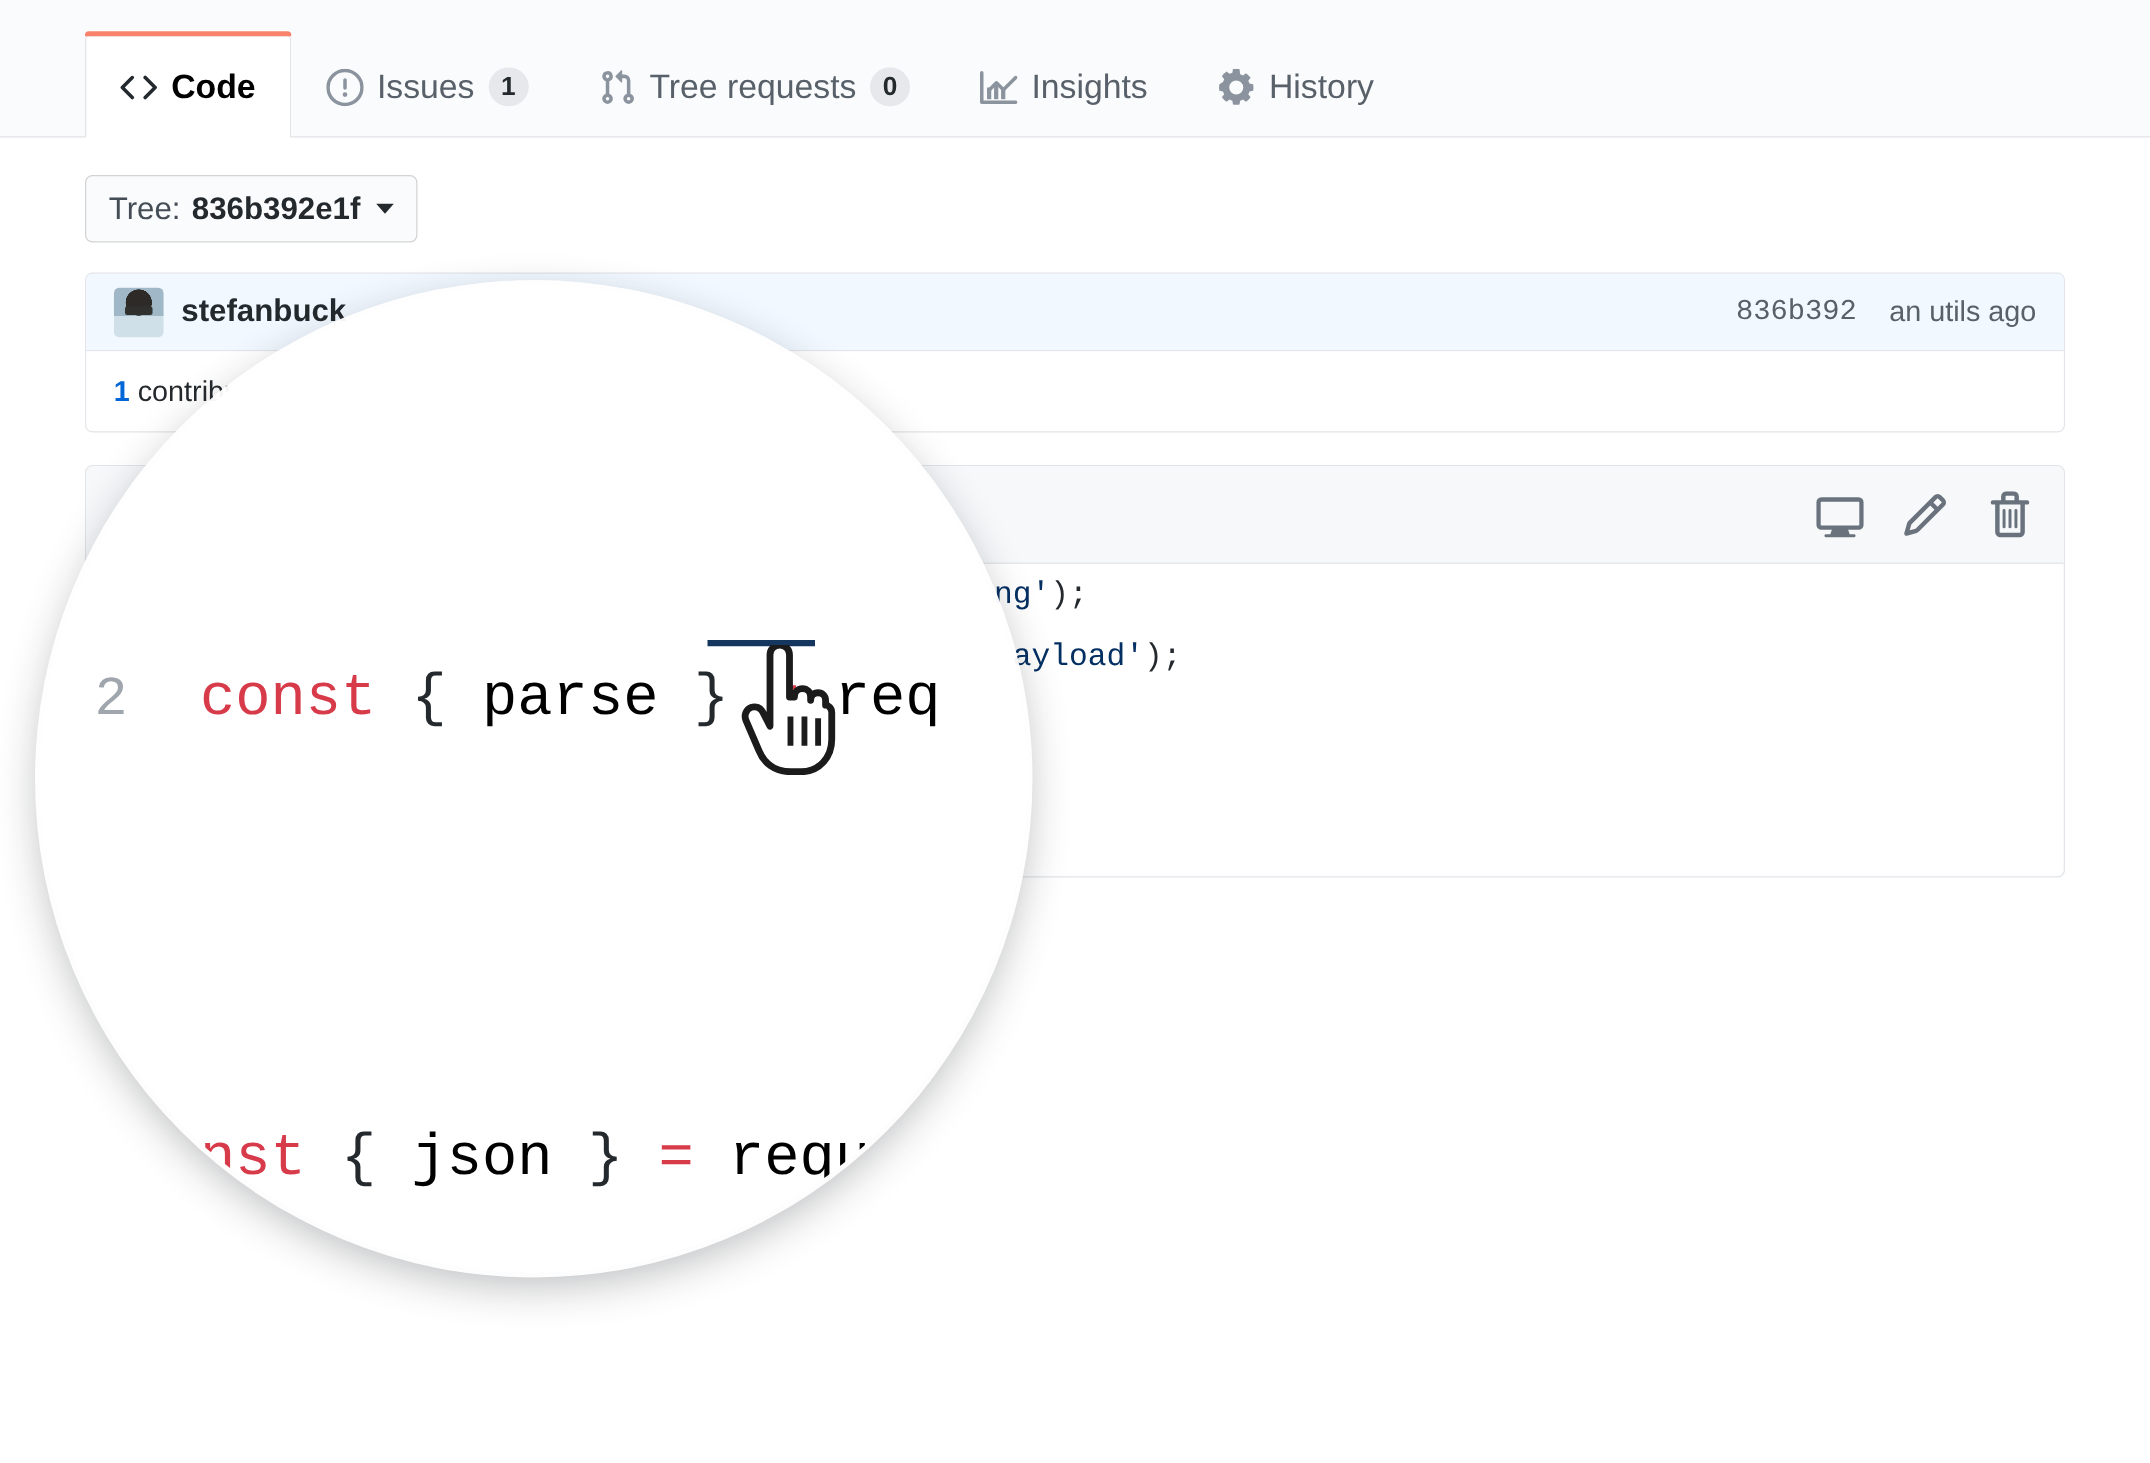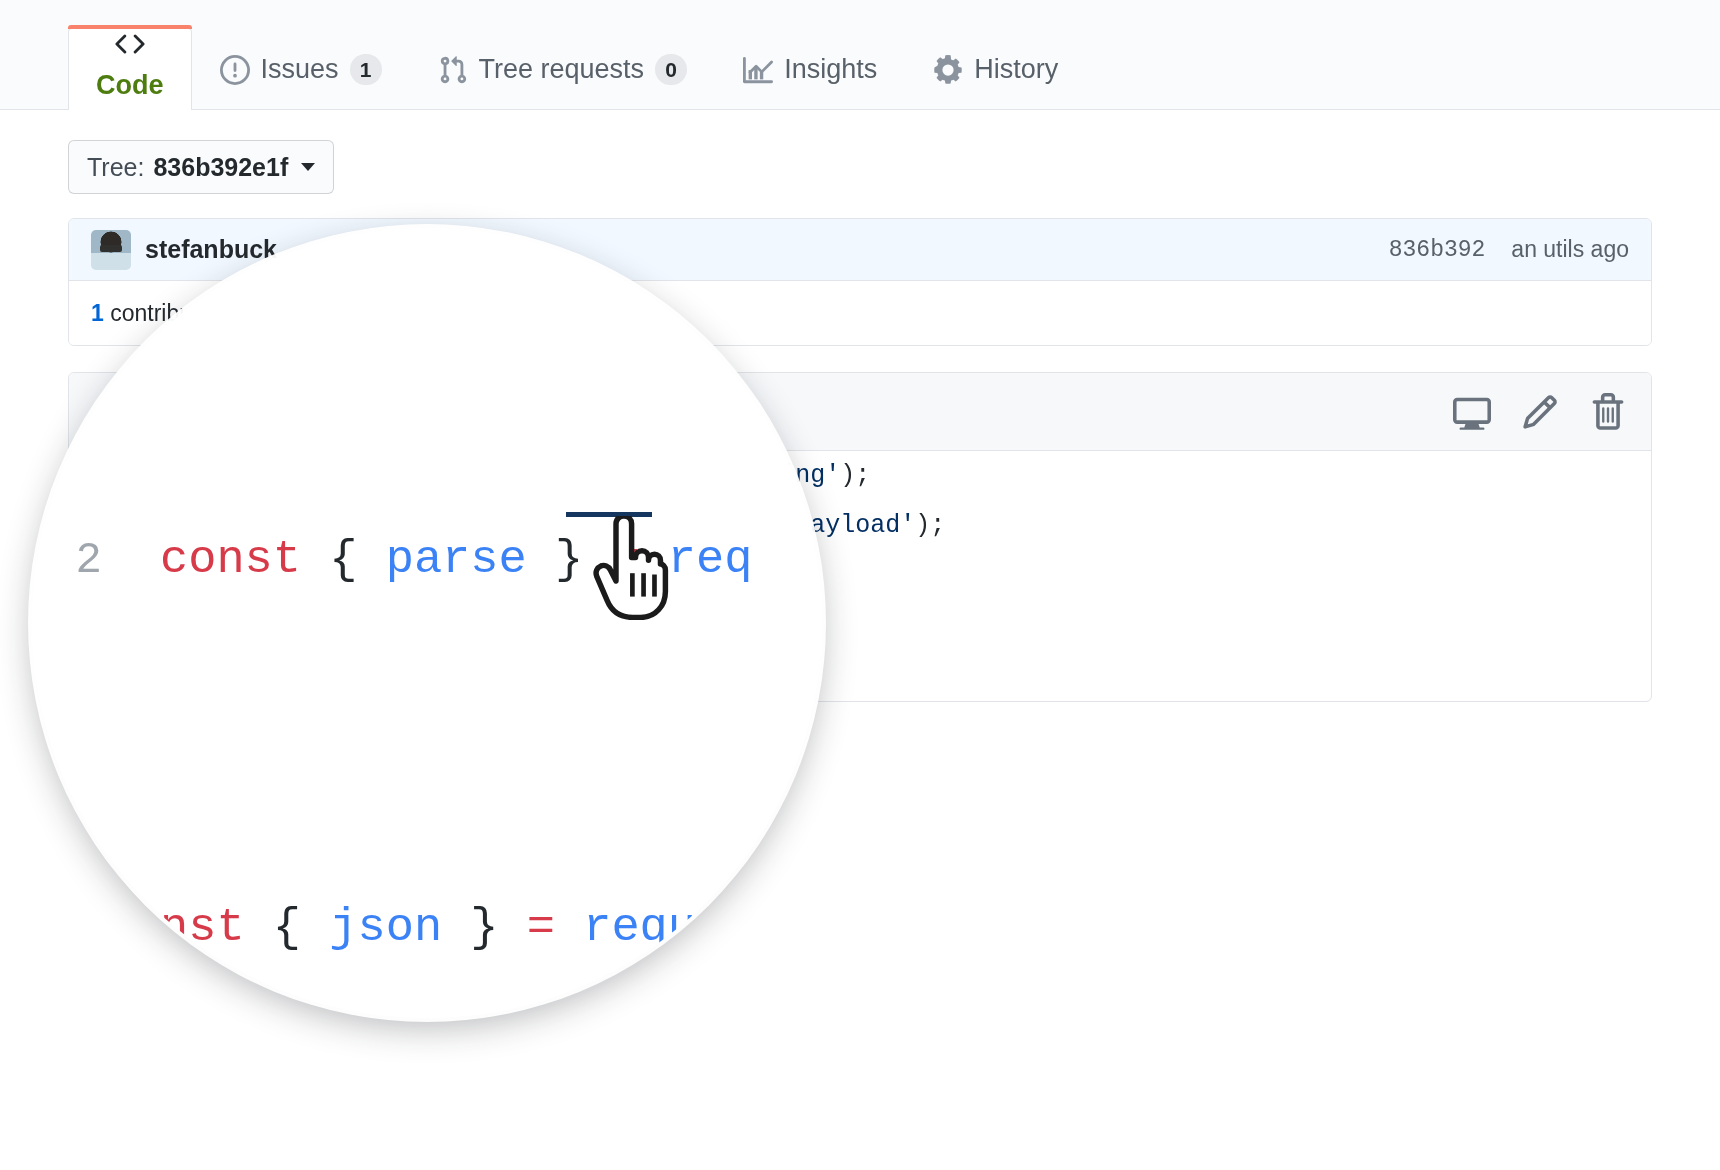--- a/index.html
+++ b/index.html
@@ -37,24 +37,23 @@
     border:1px solid transparent;
     border-bottom:none;
     border-radius:4px 4px 0 0;
     position:relative;
     cursor:pointer;
     white-space:nowrap;
   }
   .tab.selected{
     background:#ffffff;
     border-color:#e1e4e8;
-    color:#4d7c0f;
+    color:#000000;
     font-weight:bold;
     z-index:3;
-    flex-direction:column;
   }
   .tab.selected::before{
     content:"";
     position:absolute;
     left:-1px; right:-1px; top:-4px;
     height:4px;
     background:#f9826c;
     border-radius:3px 3px 0 0;
   }
   .tab.selected::after{
@@ -153,21 +152,21 @@
     content:"";
     position:absolute;
     left:9px; top:15px; width:22px; height:7px;
     background:#30302e;
     border-radius:2px;
   }
   .commit-author{ font-size:25px; font-weight:bold; color:#24292e; }
   .commit-msg{ font-size:25px; color:#24292e; overflow:hidden; white-space:nowrap; }
   .commit-right{
     margin-left:auto;
-    display:flex; align-items:center; gap:26px;
+    display:flex; align-items:flex-start; gap:26px;
     font-size:23px; color:#586069;
     white-space:nowrap;
   }
   .commit-sha{ font-family:"Liberation Mono", monospace; color:#586069; }
   .contrib-row{
     background:#ffffff;
     height:64px;
     display:flex;
     align-items:center;
     padding:0 22px;
@@ -278,21 +277,21 @@
     font-size:44px;
     padding-right:12px;
   }
   .mag-line .mk{
     flex:0 0 40px;
     display:flex; align-items:center; justify-content:center;
     height:92px;
   }
   .mag-line .mt{ padding-left:6px; }
   .mag-k{ color:#d73a49; }
-  .mag-i{ color:#3b82f6; }
+  .mag-i{ color:#000000; }
   .mag-p{ color:#24292e; }
 
   .mag-top-fade{
     position:absolute; left:0; top:0; width:100%; height:22px;
     background:#fff;
   }
 
   
   .link-underline{
     position:absolute;

